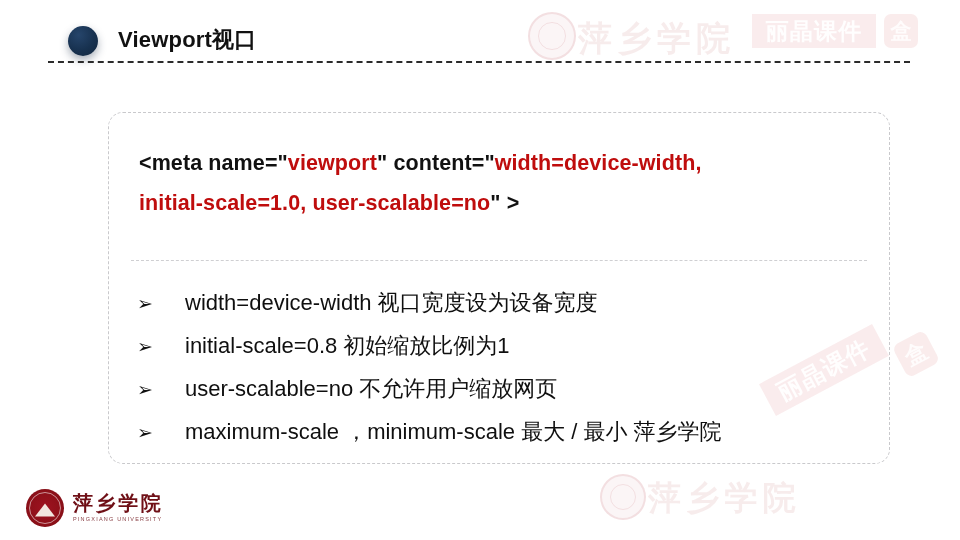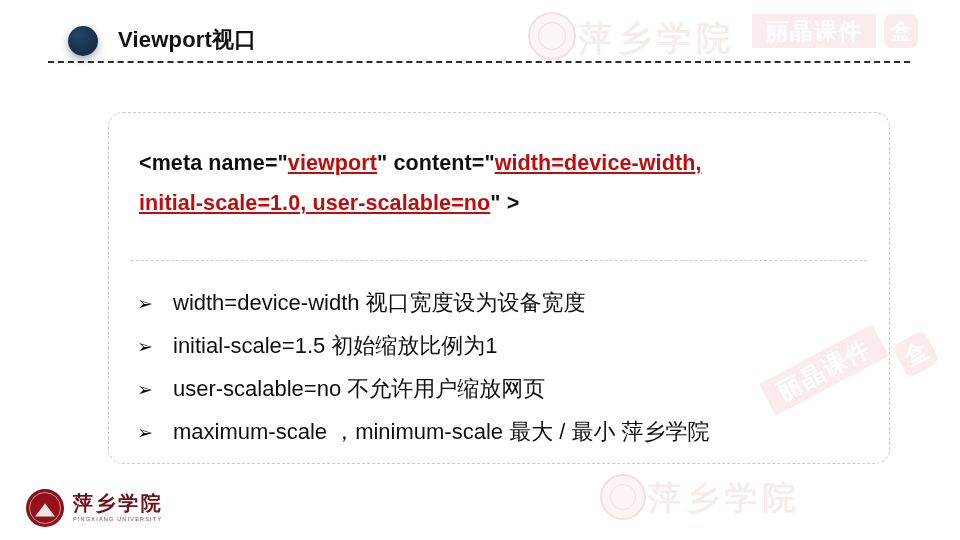--- a/index.html
+++ b/index.html
@@ -133,21 +133,21 @@
     position: absolute;
     left: 30px;
     top: 30px;
     right: 24px;
     font-size: 21.5px;
     font-weight: 700;
     line-height: 40px;
     color: #111111;
     letter-spacing: 0.1px;
   }
-  #code-block .red { color: #bf0d0d; text-decoration: underline; }
+  #code-block .red { color: #bf0d0d; }
   #code-block .blk { color: #111111; }
 
   #card-divider {
     position: absolute;
     left: 22px;
     right: 22px;
     top: 147px;
     height: 0;
     border-top: 1px dashed #cfcfd2;
   }
@@ -172,20 +172,21 @@
   #bullet-list .arrow {
     flex: 0 0 auto;
     width: 36px;
     font-size: 19px;
     color: #111111;
     line-height: 43px;
   }
   #bullet-list .text {
     flex: 1 1 auto;
     white-space: nowrap;
+    margin-left: 12px;
   }
 
   
   #footer-logo {
     position: absolute;
     left: 26px;
     top: 489px;
     display: flex;
     align-items: center;
   }
@@ -274,21 +275,21 @@
 
     <div id="card-divider"></div>
 
     <ul id="bullet-list">
       <li>
         <span class="arrow">➢</span>
         <span class="text">width=device-width  视口宽度设为设备宽度</span>
       </li>
       <li>
         <span class="arrow">➢</span>
-        <span class="text">initial-scale=1.5   初始缩放比例为1</span>
+        <span class="text">initial-scale=0.8   初始缩放比例为1</span>
       </li>
       <li>
         <span class="arrow">➢</span>
         <span class="text">user-scalable=no  不允许用户缩放网页</span>
       </li>
       <li>
         <span class="arrow">➢</span>
         <span class="text">maximum-scale ，minimum-scale 最大 / 最小 萍乡学院</span>
       </li>
     </ul>

